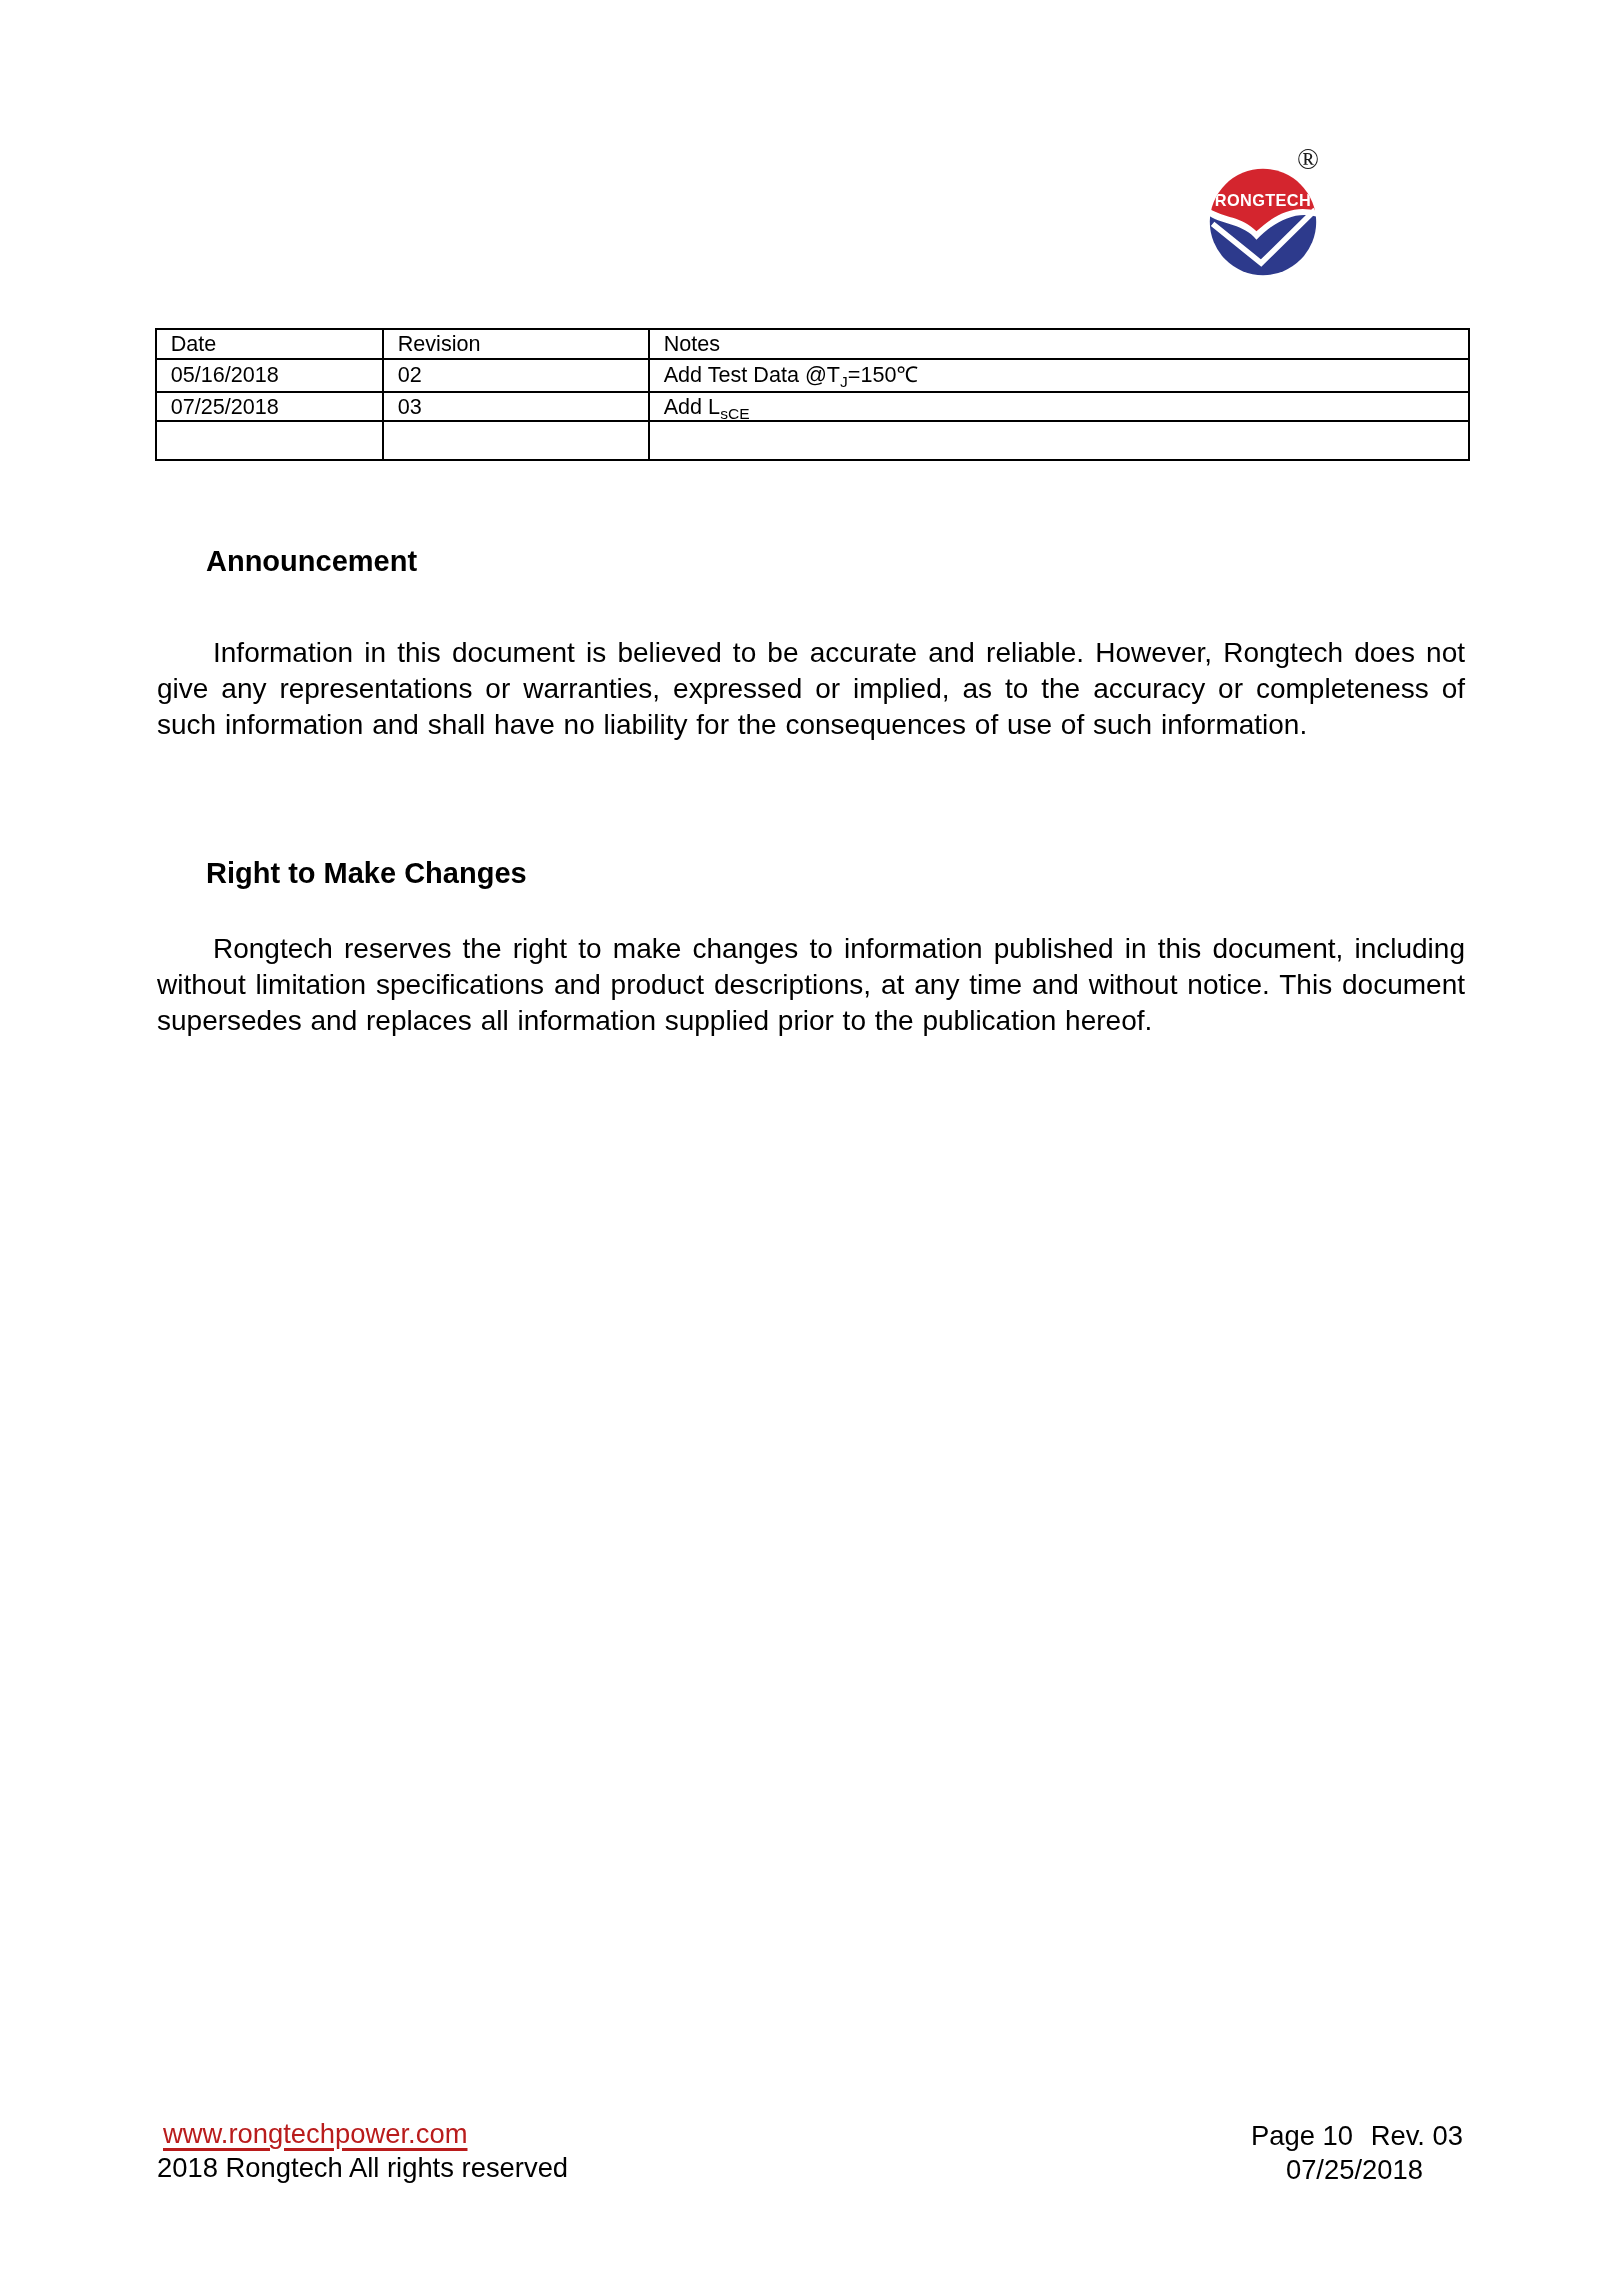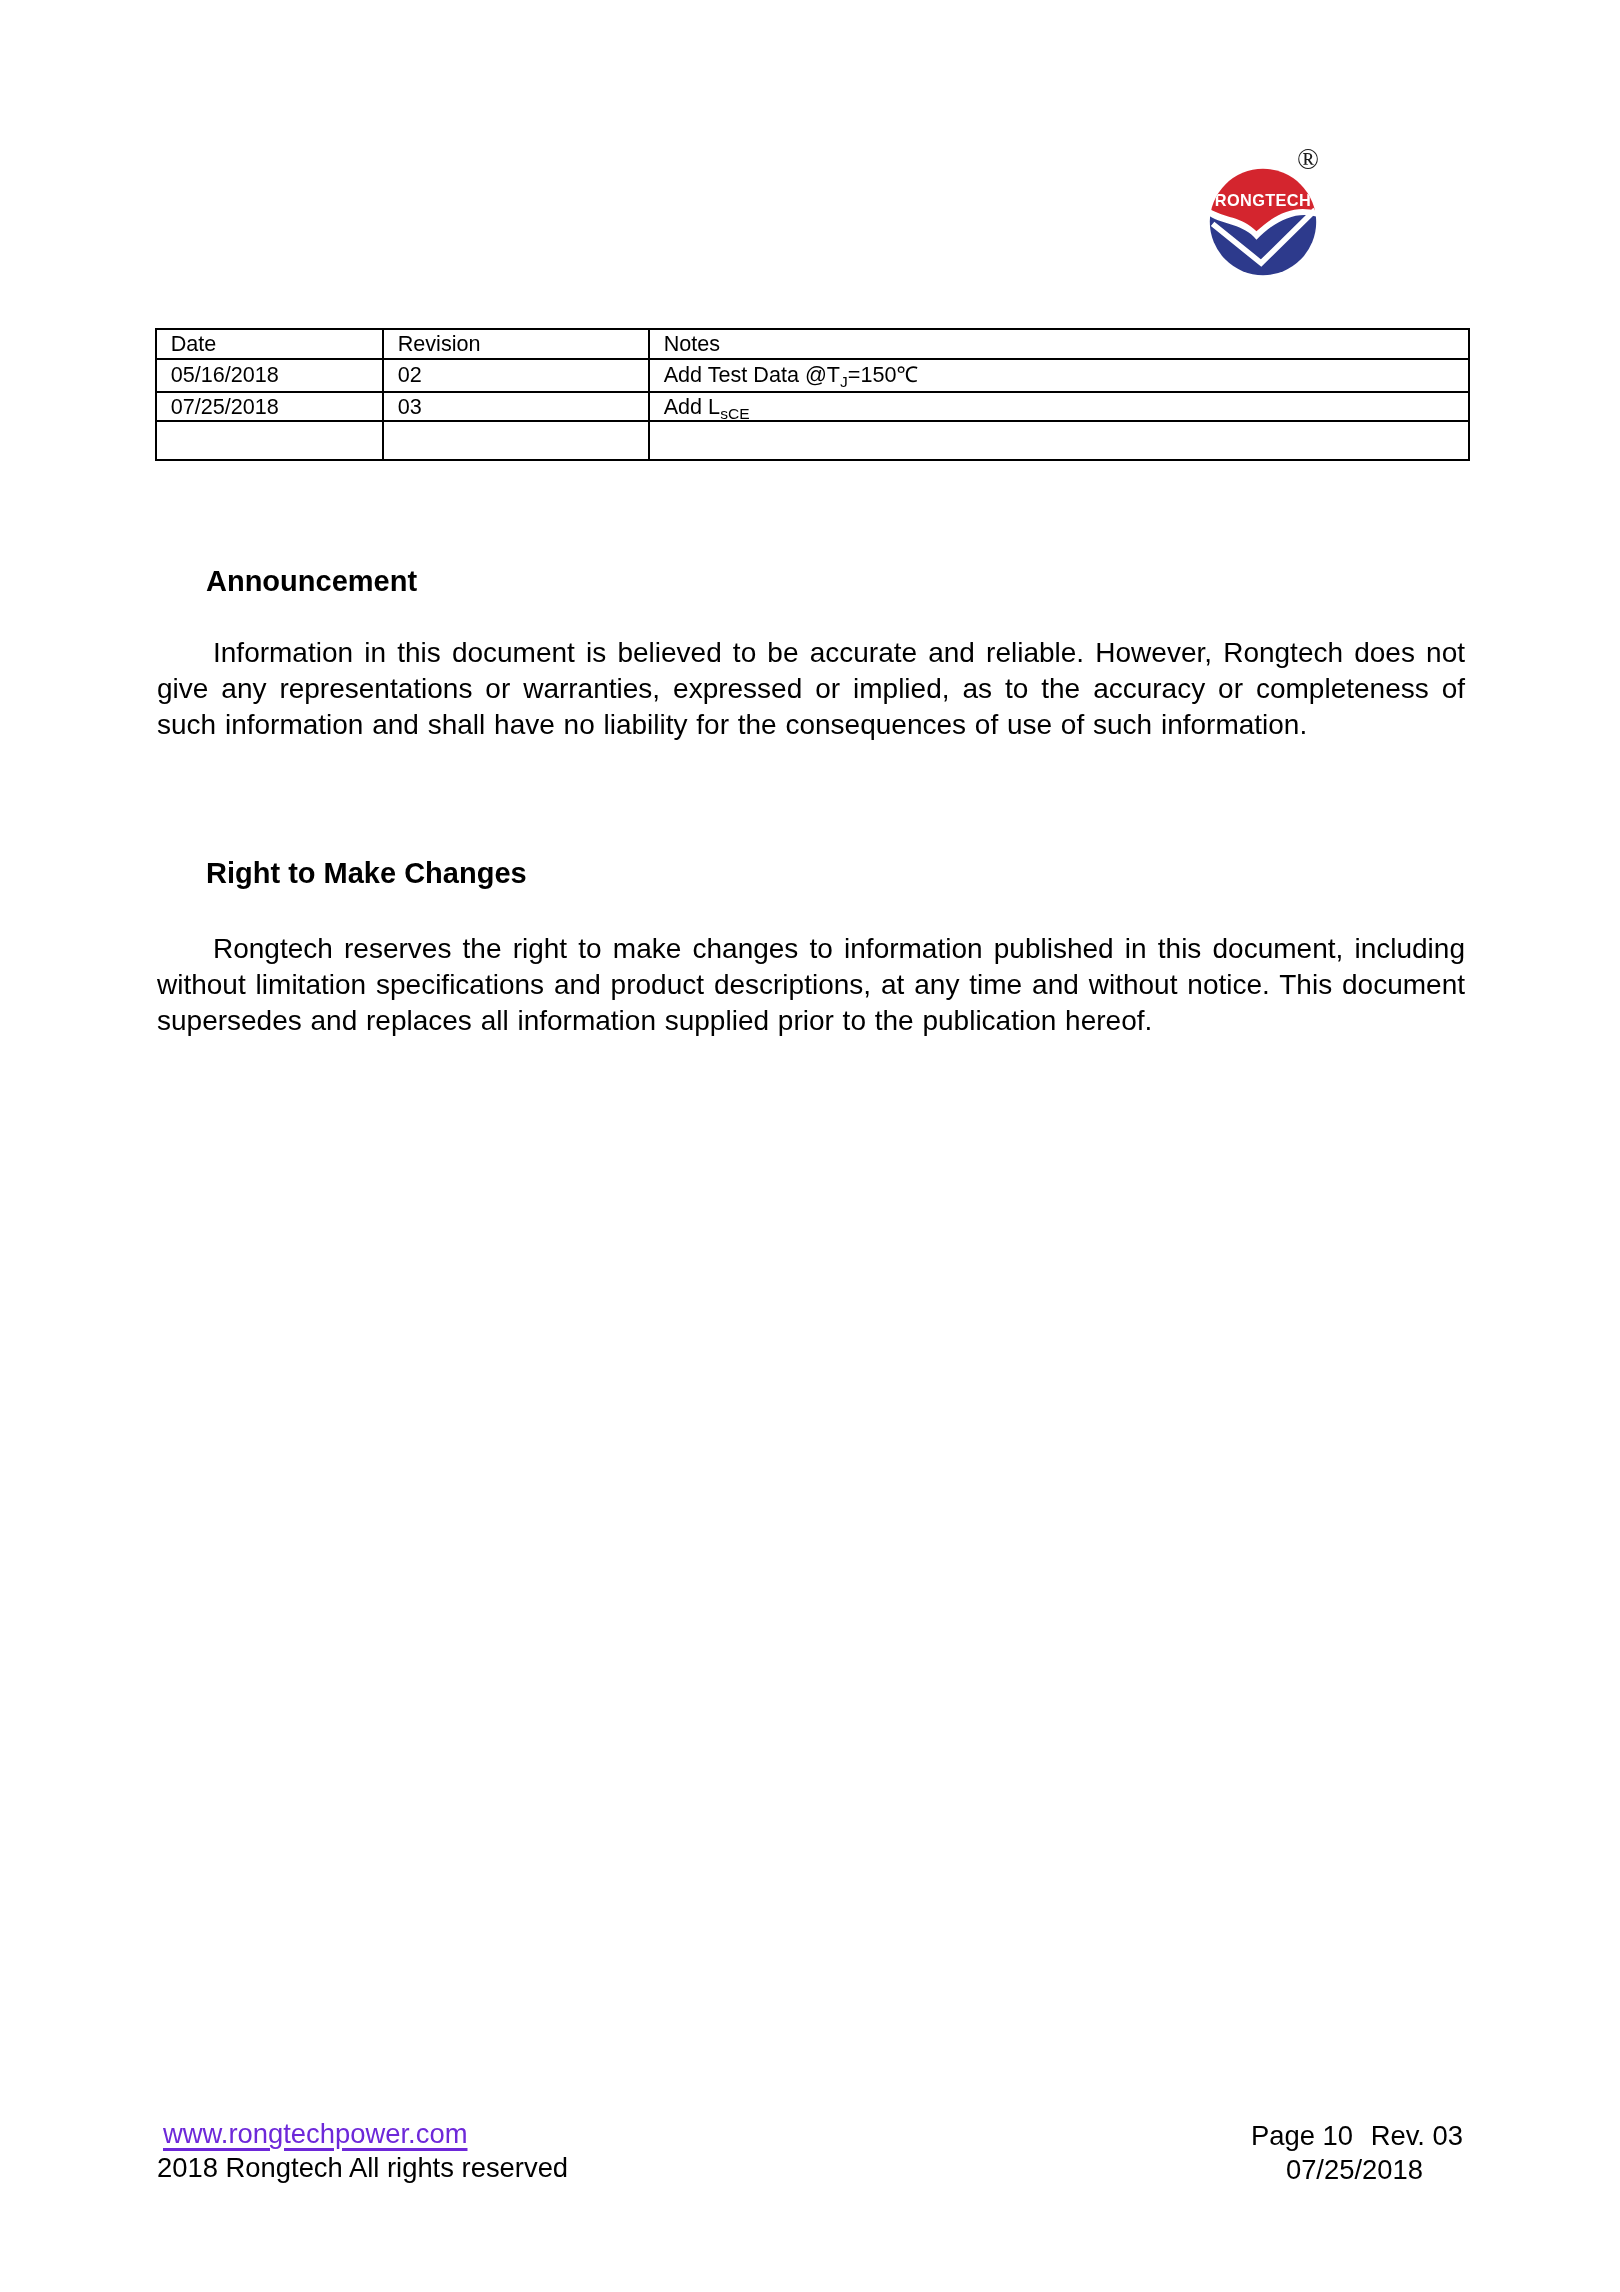--- a/index.html
+++ b/index.html
@@ -42,35 +42,35 @@
   .rev-table tr.r-1 { height: 33px; }
   .rev-table tr.r-2 { height: 27.4px; }
   .rev-table tr.r-3 { height: 39px; }
   .rev-table sub { font-size: 0.72em; line-height: 0; }
 
   
   .section-heading {
     position: absolute; left: 206px;
     font-size: 29px; font-weight: bold; white-space: nowrap;
   }
-  .heading-announcement { top: 565px; }
+  .heading-announcement { top: 545px; }
   .heading-changes { top: 857px; text-align: right; }
   .body-para {
     position: absolute; left: 157px; width: 1308px;
     font-size: 28px; line-height: 36px;
     text-align: justify; text-indent: 56px;
     word-spacing: 1px;
   }
   .para-announcement { top: 635px; }
   .para-changes { top: 931px; }
 
   
   .footer-link {
     position: absolute; left: 163px; top: 2118px;
-    font-size: 27.4px; color: #6d28d9;
+    font-size: 27.4px; color: #b91c1c;
     text-decoration: underline; text-decoration-thickness: 2.5px; text-underline-offset: 4.9px;
     white-space: nowrap; cursor: pointer;
   }
   .footer-copy {
     position: absolute; left: 157px; top: 2152px;
     font-size: 27.4px; white-space: nowrap;
   }
   .footer-pagerev {
     position: absolute; top: 2120px; right: 157px;
     font-size: 27.4px; white-space: nowrap;

